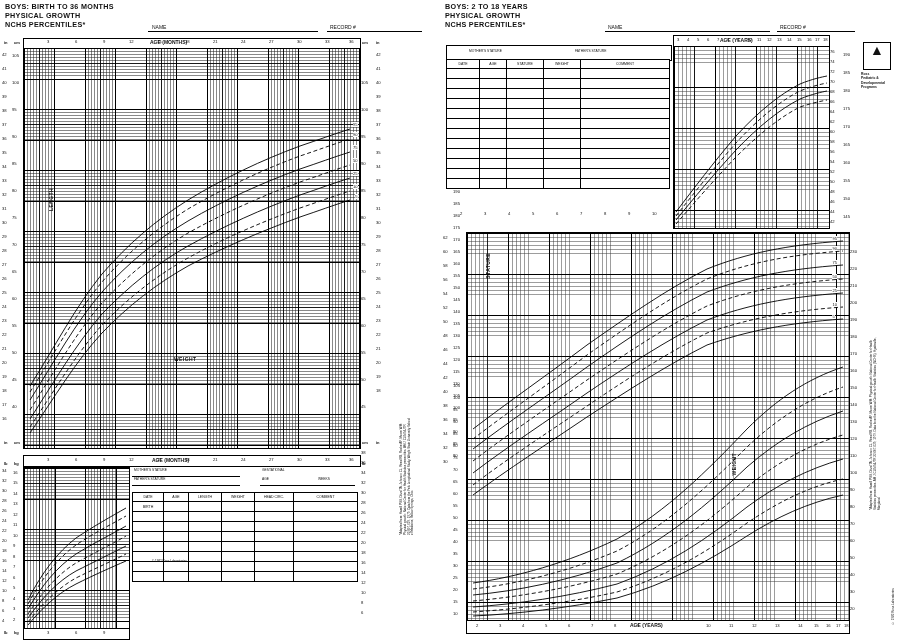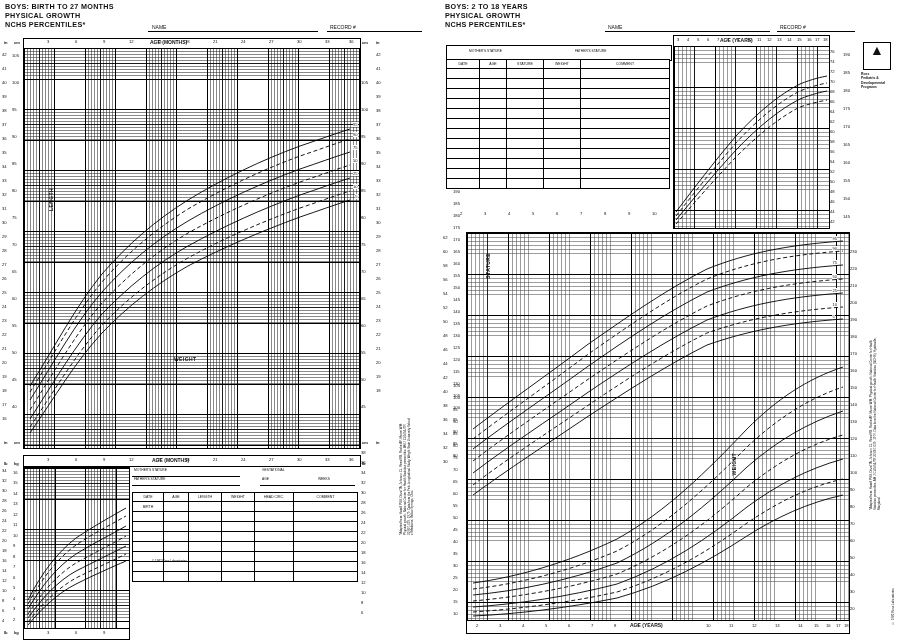--- a/index.html
+++ b/index.html
@@ -66,21 +66,21 @@
   .hdr-rule{position:absolute;border-bottom:1px solid #000;}
   .inlinelabel{position:absolute;font-size:4px;background:#fff;padding:0 .5px;}
 </style>
 </head>
 <body>
 
 <div class="page">
 
   <div class="panel" style="left:0;top:0;width:440px;height:640px;">
 
-    <div class="abs ttl" style="left:5px;top:3px;font-size:7.2px;">BOYS: BIRTH TO 27 MONTHS</div>
+    <div class="abs ttl" style="left:5px;top:3px;font-size:7.2px;">BOYS: BIRTH TO 36 MONTHS</div>
     <div class="abs ttl" style="left:5px;top:12px;font-size:7.2px;">PHYSICAL GROWTH</div>
     <div class="abs ttl" style="left:5px;top:21px;font-size:7.2px;">NCHS PERCENTILES*</div>
 
     <div class="abs" style="left:152px;top:24px;font-size:5px;">NAME</div>
     <div class="hdr-rule" style="left:148px;top:31px;width:170px;"></div>
     <div class="abs" style="left:330px;top:24px;font-size:5px;">RECORD #</div>
     <div class="hdr-rule" style="left:327px;top:31px;width:95px;"></div>
 
     <div class="chart-area" style="left:23px;top:47px;width:336px;height:400px;">
       <div class="grid-fine"></div>

